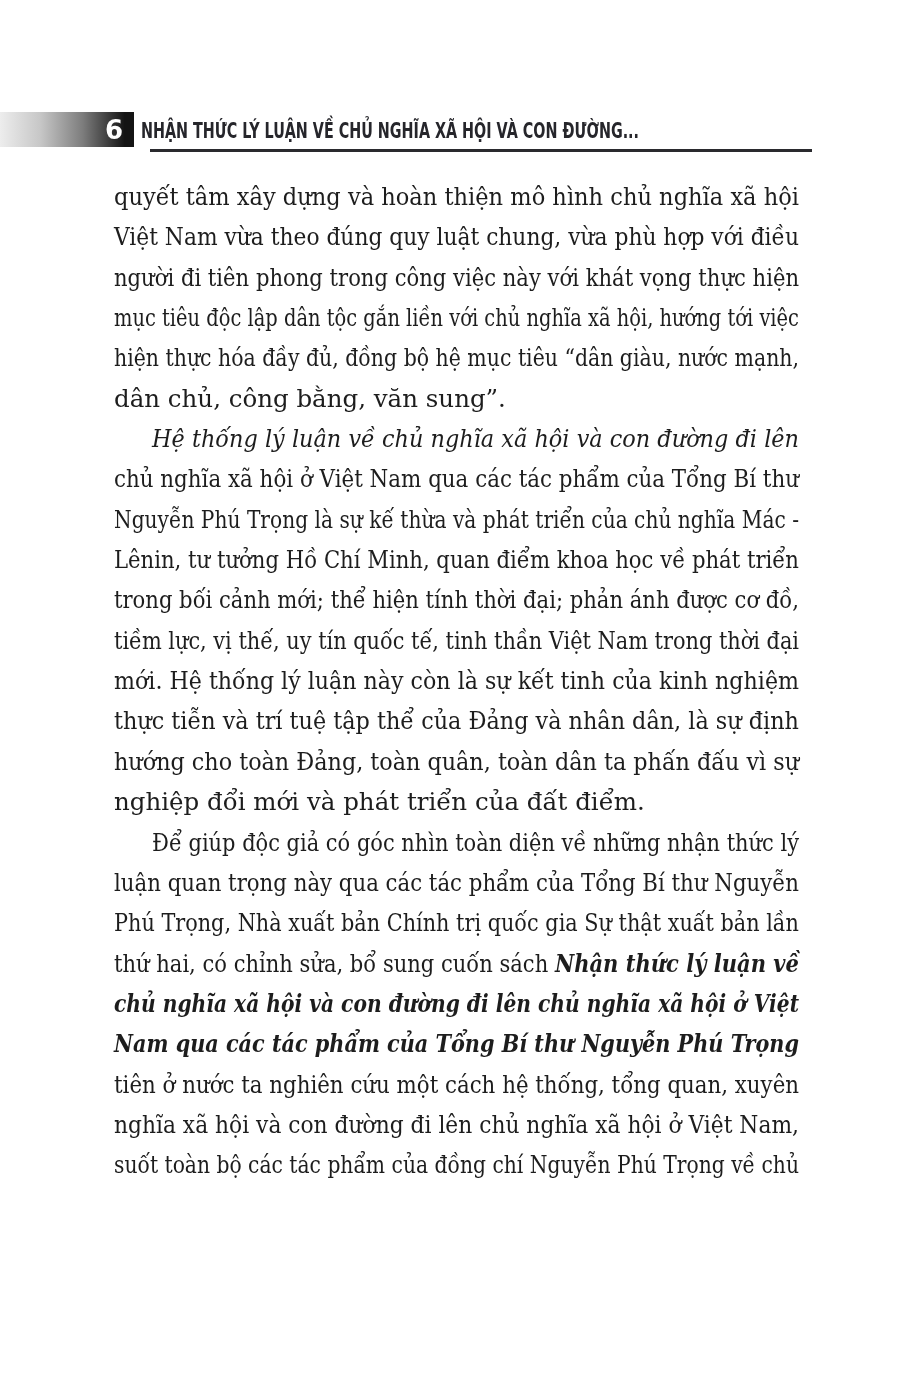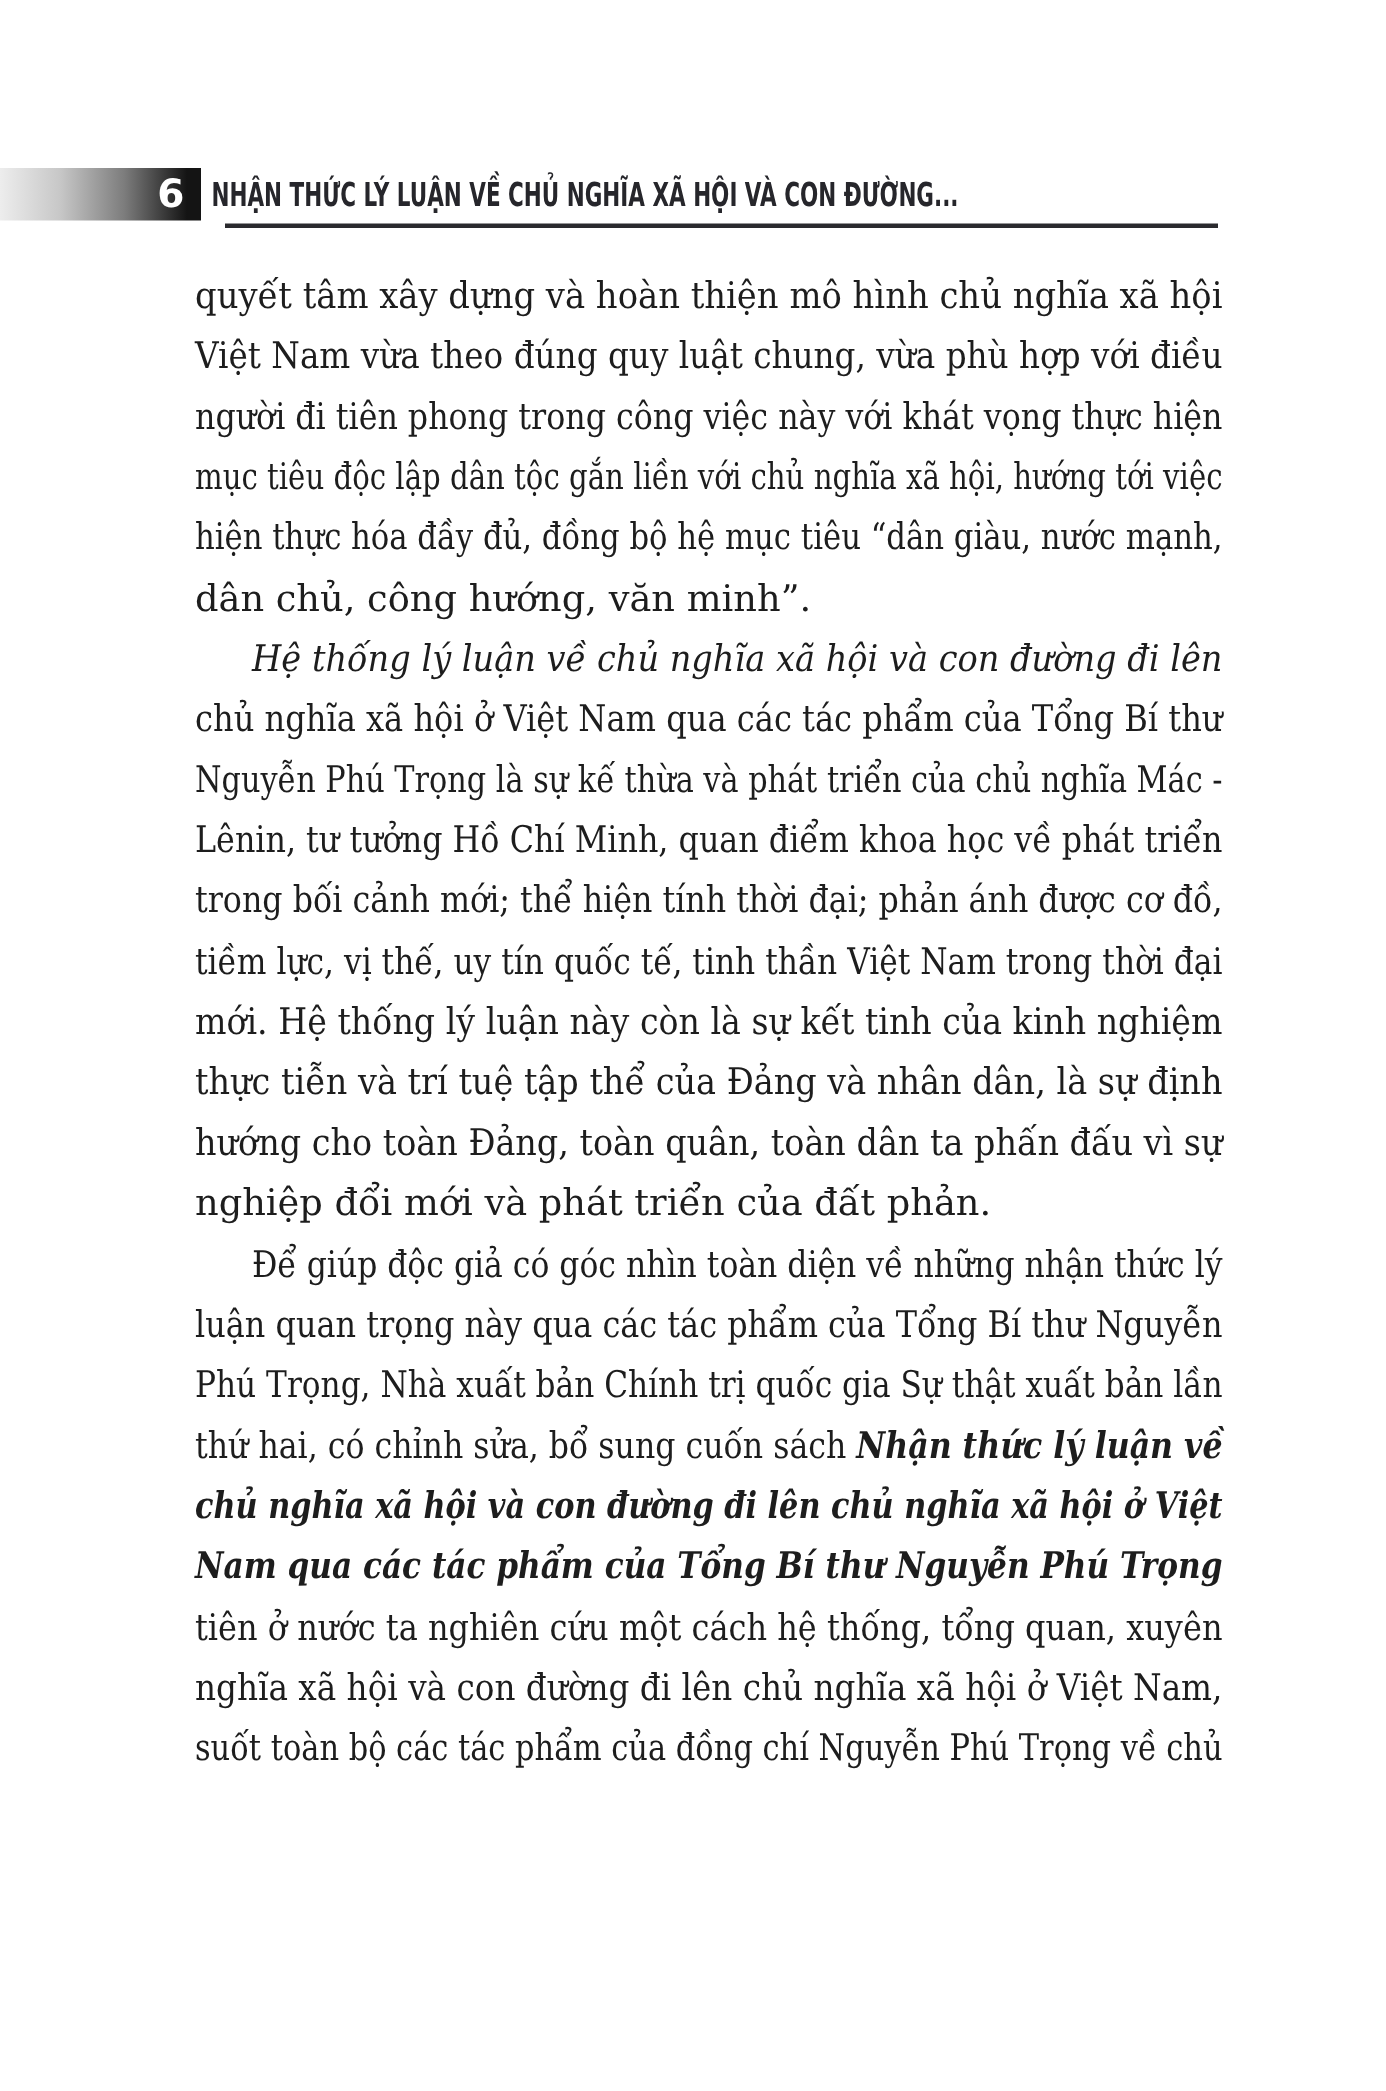--- a/index.html
+++ b/index.html
@@ -46,21 +46,21 @@
     white-space: nowrap;
   }
   .header-rule {
     position: absolute;
     left: 150px; top: 149px;
     width: 662px; height: 3px;
     background: #2a2a2e;
   }
   .body-text {
     position: absolute;
-    left: 130px; top: 177px;
+    left: 114px; top: 177px;
     width: 685px;
     font-size: 24.5px;
     line-height: 40.35px;
   }
   .line { height: 40.35px; white-space: nowrap; }
   .line-inner {
     display: inline-block;
     transform-origin: 0 50%;
     white-space: pre;
   }
@@ -76,31 +76,31 @@
   <div class="running-title">
     <span class="fit-inner" style="transform: scaleX(0.651167);">NHẬN THỨC LÝ LUẬN VỀ CHỦ NGHĨA XÃ HỘI VÀ CON ĐƯỜNG...</span>
   </div>
   <div class="header-rule"></div>
   <div class="body-text">
       <div class="line"><span class="line-inner" style="transform: scaleX(0.920003);"><span>quyết tâm xây dựng và hoàn thiện mô hình chủ nghĩa xã hội</span></span></div>
       <div class="line"><span class="line-inner" style="transform: scaleX(0.888943);"><span>Việt Nam vừa theo đúng quy luật chung, vừa phù hợp với điều</span></span></div>
       <div class="line"><span class="line-inner" style="transform: scaleX(0.861805);"><span>người đi tiên phong trong công việc này với khát vọng thực hiện</span></span></div>
       <div class="line"><span class="line-inner" style="transform: scaleX(0.793886);"><span>mục tiêu độc lập dân tộc gắn liền với chủ nghĩa xã hội, hướng tới việc</span></span></div>
       <div class="line"><span class="line-inner" style="transform: scaleX(0.835127);"><span>hiện thực hóa đầy đủ, đồng bộ hệ mục tiêu “dân giàu, nước mạnh,</span></span></div>
-      <div class="line"><span class="line-inner"><span>dân chủ, công hướng, văn minh”.</span></span></div>
+      <div class="line"><span class="line-inner"><span>dân chủ, công bằng, văn sung”.</span></span></div>
       <div class="line" style="padding-left: 38px; font-style: italic;"><span class="line-inner" style="transform: scaleX(0.914427);"><span>Hệ thống lý luận về chủ nghĩa xã hội và con đường đi lên</span></span></div>
       <div class="line"><span class="line-inner" style="transform: scaleX(0.873272);"><span>chủ nghĩa xã hội ở Việt Nam qua các tác phẩm của Tổng Bí thư</span></span></div>
       <div class="line"><span class="line-inner" style="transform: scaleX(0.824277);"><span>Nguyễn Phú Trọng là sự kế thừa và phát triển của chủ nghĩa Mác -</span></span></div>
       <div class="line"><span class="line-inner" style="transform: scaleX(0.863979);"><span>Lênin, tư tưởng Hồ Chí Minh, quan điểm khoa học về phát triển</span></span></div>
       <div class="line"><span class="line-inner" style="transform: scaleX(0.861872);"><span>trong bối cảnh mới; thể hiện tính thời đại; phản ánh được cơ đồ,</span></span></div>
       <div class="line"><span class="line-inner" style="transform: scaleX(0.851196);"><span>tiềm lực, vị thế, uy tín quốc tế, tinh thần Việt Nam trong thời đại</span></span></div>
       <div class="line"><span class="line-inner" style="transform: scaleX(0.903806);"><span>mới. Hệ thống lý luận này còn là sự kết tinh của kinh nghiệm</span></span></div>
       <div class="line"><span class="line-inner" style="transform: scaleX(0.911435);"><span>thực tiễn và trí tuệ tập thể của Đảng và nhân dân, là sự định</span></span></div>
       <div class="line"><span class="line-inner" style="transform: scaleX(0.909732);"><span>hướng cho toàn Đảng, toàn quân, toàn dân ta phấn đấu vì sự</span></span></div>
-      <div class="line"><span class="line-inner"><span>nghiệp đổi mới và phát triển của đất phản.</span></span></div>
+      <div class="line"><span class="line-inner"><span>nghiệp đổi mới và phát triển của đất điểm.</span></span></div>
       <div class="line" style="padding-left: 38px;"><span class="line-inner" style="transform: scaleX(0.855378);"><span>Để giúp độc giả có góc nhìn toàn diện về những nhận thức lý</span></span></div>
       <div class="line"><span class="line-inner" style="transform: scaleX(0.868136);"><span>luận quan trọng này qua các tác phẩm của Tổng Bí thư Nguyễn</span></span></div>
       <div class="line"><span class="line-inner" style="transform: scaleX(0.848724);"><span>Phú Trọng, Nhà xuất bản Chính trị quốc gia Sự thật xuất bản lần</span></span></div>
       <div class="line"><span class="line-inner" style="transform: scaleX(0.859355);"><span>thứ hai, có chỉnh sửa, bổ sung cuốn sách </span><span class="bi">Nhận thức lý luận về</span></span></div>
       <div class="line"><span class="line-inner" style="transform: scaleX(0.825348);"><span class="bi">chủ nghĩa xã hội và con đường đi lên chủ nghĩa xã hội ở Việt</span></span></div>
       <div class="line"><span class="line-inner" style="transform: scaleX(0.847608);"><span class="bi">Nam qua các tác phẩm của Tổng Bí thư Nguyễn Phú Trọng</span></span></div>
       <div class="line"><span class="line-inner" style="transform: scaleX(0.870688);"><span>tiên ở nước ta nghiên cứu một cách hệ thống, tổng quan, xuyên</span></span></div>
       <div class="line"><span class="line-inner" style="transform: scaleX(0.888997);"><span>nghĩa xã hội và con đường đi lên chủ nghĩa xã hội ở Việt Nam,</span></span></div>
       <div class="line"><span class="line-inner" style="transform: scaleX(0.827841);"><span>suốt toàn bộ các tác phẩm của đồng chí Nguyễn Phú Trọng về chủ</span></span></div>
     </div>

